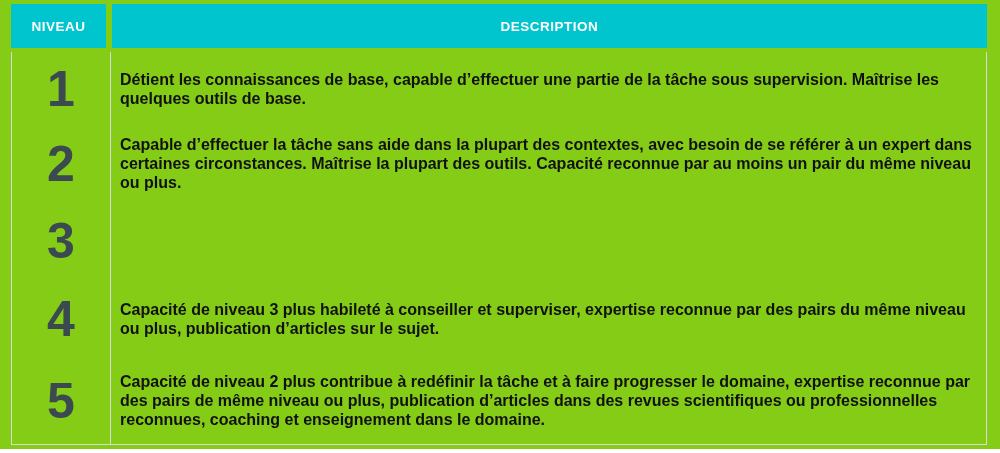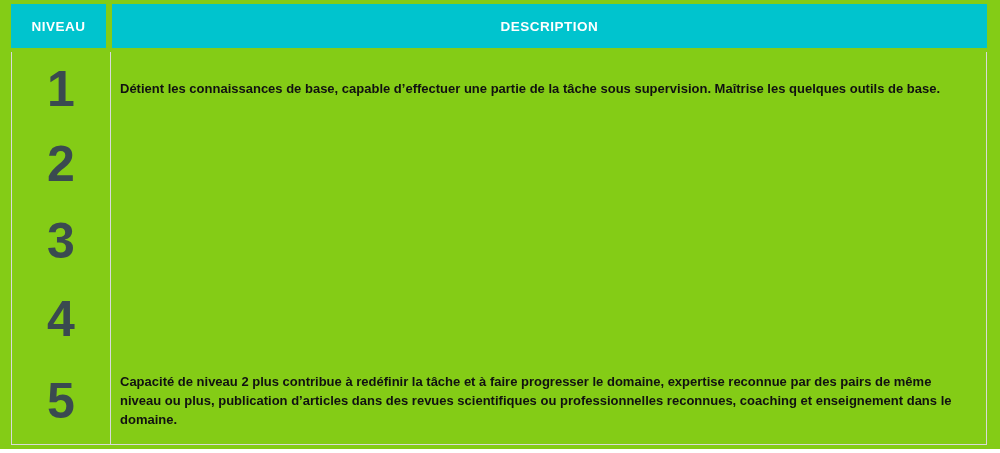--- a/index.html
+++ b/index.html
@@ -61,21 +61,21 @@
     font-size: 50px;
     font-weight: 700;
     line-height: 1;
   }
   .desc-cell {
     flex: 1 1 auto;
     display: flex;
     align-items: center;
     padding: 0 14px 0 9px;
     color: #111111;
-    font-size: 13px;
+    font-size: 16px;
     font-weight: 700;
     line-height: 19px;
   }
 </style>
 </head>
 <body>
 
 <div class="canvas">
   <div class="table-wrap">
 
@@ -86,28 +86,30 @@
 
     <div class="table-body">
 
       <div class="row h1">
         <div class="level-cell">1</div>
         <div class="desc-cell">Détient les connaissances de base, capable d’effectuer une partie de la tâche sous supervision. Maîtrise les quelques outils de base.</div>
       </div>
 
       <div class="row h2">
         <div class="level-cell">2</div>
+        <div class="desc-cell">Capable d’effectuer la tâche sans aide dans la plupart des contextes, avec besoin de se référer à un expert dans certaines circonstances. Maîtrise la plupart des outils. Capacité reconnue par au moins un pair du même niveau ou plus.</div>
       </div>
 
       <div class="row h3">
         <div class="level-cell">3</div>
       </div>
 
       <div class="row h4">
         <div class="level-cell">4</div>
+        <div class="desc-cell">Capacité de niveau 3 plus habileté à conseiller et superviser, expertise reconnue par des pairs du même niveau ou plus, publication d’articles sur le sujet.</div>
       </div>
 
       <div class="row h5">
         <div class="level-cell">5</div>
         <div class="desc-cell">Capacité de niveau 2 plus contribue à redéfinir la tâche et à faire progresser le domaine, expertise reconnue par des pairs de même niveau ou plus, publication d’articles dans des revues scientifiques ou professionnelles reconnues, coaching et enseignement dans le domaine.</div>
       </div>
 
     </div>
   </div>
 </div>

